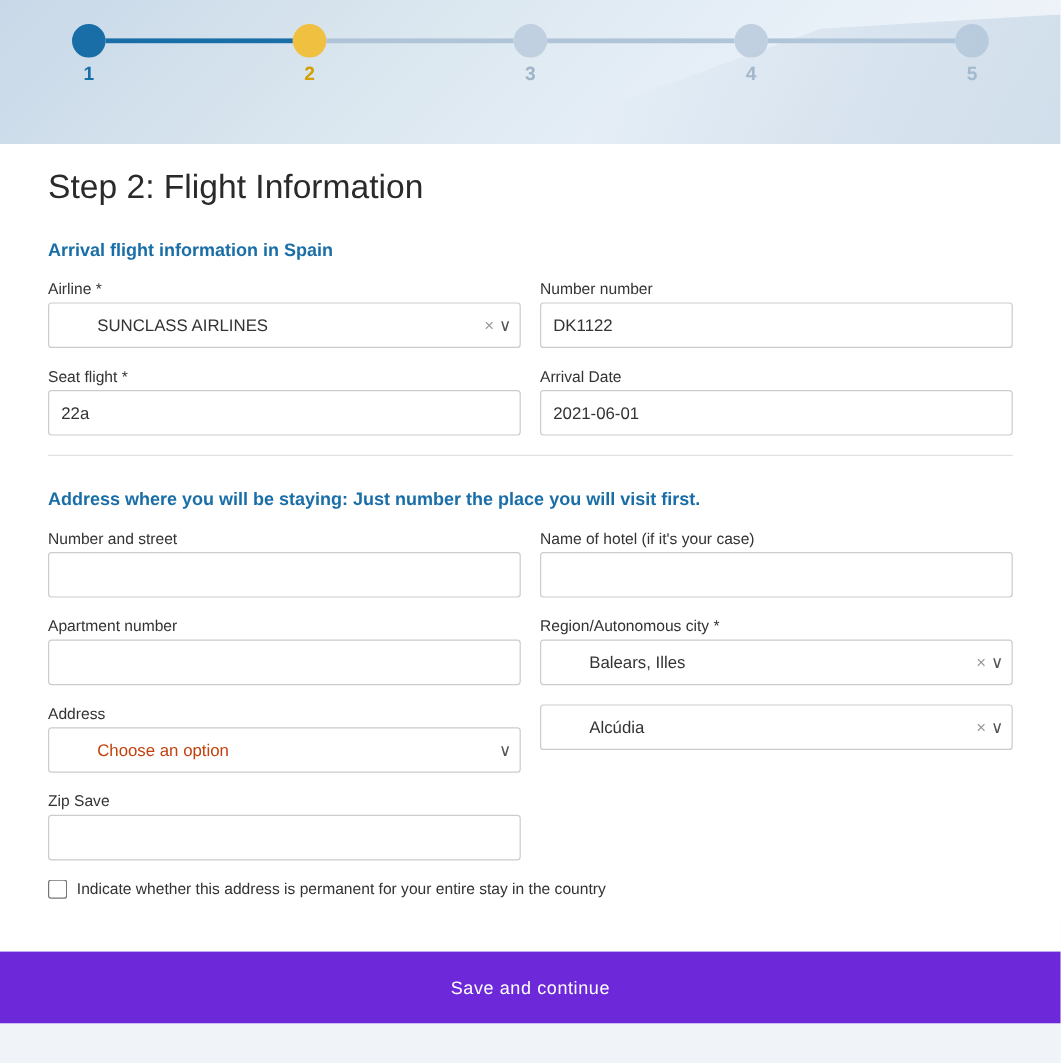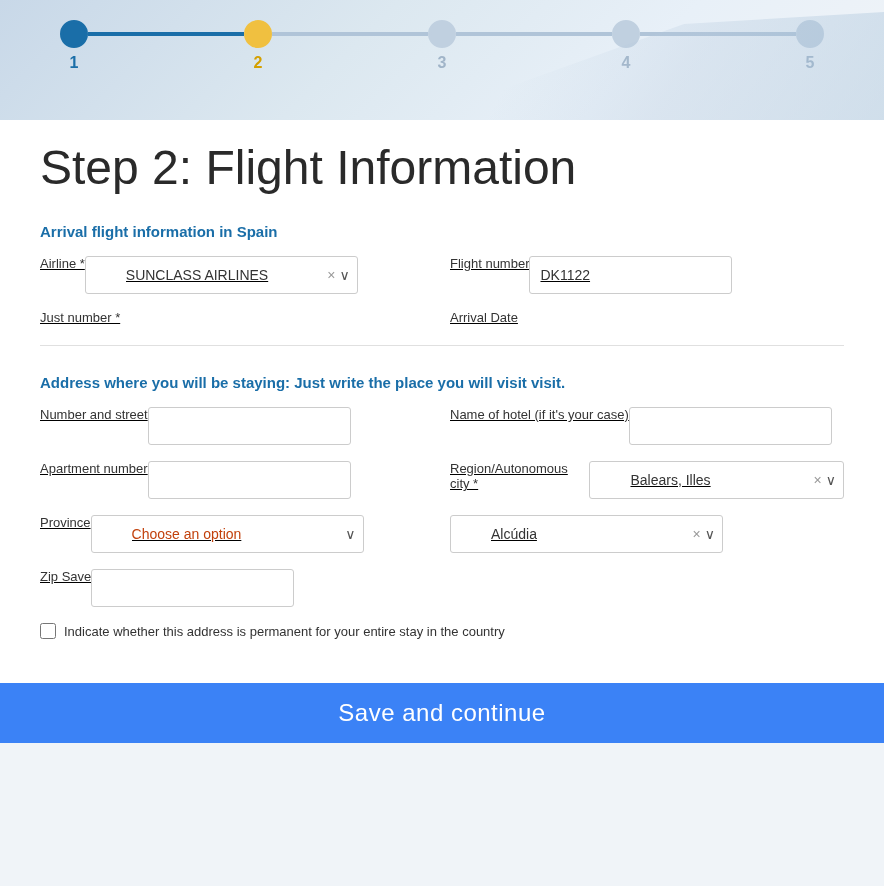--- a/index.html
+++ b/index.html
@@ -86,21 +86,21 @@
     .step-number.active { color: #d4a000; }
     .step-number.inactive { color: #a0b4c8; }
 
     
     .main-content {
       padding: 20px 40px 20px 40px;
       background: white;
     }
 
     .page-title {
-      font-size: 48px;
+      font-size: 28px;
       font-weight: 300;
       color: #2a2a2a;
       margin-bottom: 24px;
     }
 
     .section-title {
       font-size: 15px;
       font-weight: bold;
       color: #1a6ea8;
       margin-bottom: 16px;
@@ -109,22 +109,21 @@
 
     .form-row {
       display: flex;
       gap: 16px;
       margin-bottom: 16px;
     }
 
     .form-group {
       flex: 1;
       display: flex;
-      flex-direction: row;
-      text-decoration: underline;
+      flex-direction: column;
     }
 
     .form-label {
       font-size: 13px;
       color: #333;
       margin-bottom: 4px;
     }
 
     .form-input {
       height: 38px;
@@ -172,21 +171,20 @@
     }
 
     .divider {
       border: none;
       border-top: 1px solid #e0e0e0;
       margin: 8px 0 16px 0;
     }
 
     .checkbox-row {
       display: flex;
-      align-items: center;
       gap: 8px;
       margin-top: 8px;
     }
 
     .checkbox-row input[type="checkbox"] {
       width: 16px;
       height: 16px;
       flex-shrink: 0;
     }
 
@@ -198,24 +196,24 @@
     
     .footer-bar {
       background: #1a6ea8;
       padding: 0;
       margin-top: 24px;
     }
 
     .save-button {
       width: 100%;
       height: 60px;
-      background: #3b82f6;
+      background: #6d28d9;
       color: white;
       border: none;
-      font-size: 24px;
+      font-size: 15px;
       font-weight: 400;
       cursor: pointer;
       letter-spacing: 0.5px;
     }
 
     
     .stepper-container {
       padding: 0 20px;
     }
 
@@ -299,39 +297,41 @@
           <label class="form-label">Airline *</label>
           <div class="form-select-wrapper">
             <input type="text" class="form-input" value="SUNCLASS AIRLINES" readonly="" style="">
             <div class="select-icons">
               <span class="select-x">×</span>
               <span class="select-chevron">∨</span>
             </div>
           </div>
         </div>
         <div class="form-group">
-          <label class="form-label">Flight number</label>
+          <label class="form-label">Number number</label>
           <input type="text" class="form-input" value="DK1122" style="">
         </div>
       </div>
 
       <div class="form-row">
         <div class="form-group">
-          <label class="form-label">Just number *</label>
+          <label class="form-label">Seat flight *</label>
+          <input type="text" class="form-input" value="22a" style="">
         </div>
         <div class="form-group">
           <label class="form-label">Arrival Date</label>
+          <input type="text" class="form-input" value="2021-06-01" style="">
         </div>
       </div>
     </div>
 
     <hr class="divider">
 
     <div>
-      <div class="section-title">Address where you will be staying: Just write the place you will visit visit.</div>
+      <div class="section-title">Address where you will be staying: Just number the place you will visit first.</div>
 
       <div class="form-row">
         <div class="form-group">
           <label class="form-label">Number and street</label>
           <input type="text" class="form-input" value="" style="">
         </div>
         <div class="form-group">
           <label class="form-label">Name of hotel (if it's your case)</label>
           <input type="text" class="form-input" value="" style="">
         </div>
@@ -349,21 +349,21 @@
             <div class="select-icons">
               <span class="select-x">×</span>
               <span class="select-chevron">∨</span>
             </div>
           </div>
         </div>
       </div>
 
       <div class="form-row">
         <div class="form-group">
-          <label class="form-label">Province</label>
+          <label class="form-label">Address</label>
           <div class="form-select-wrapper">
             <input type="text" class="form-input" value="Choose an option" readonly="" style="color: #c2410c;">
             <div class="select-icons">
               <span class="select-chevron">∨</span>
             </div>
           </div>
         </div>
         <div class="form-group">
           <div class="form-select-wrapper">
             <input type="text" class="form-input" value="Alcúdia" readonly="" style="">

